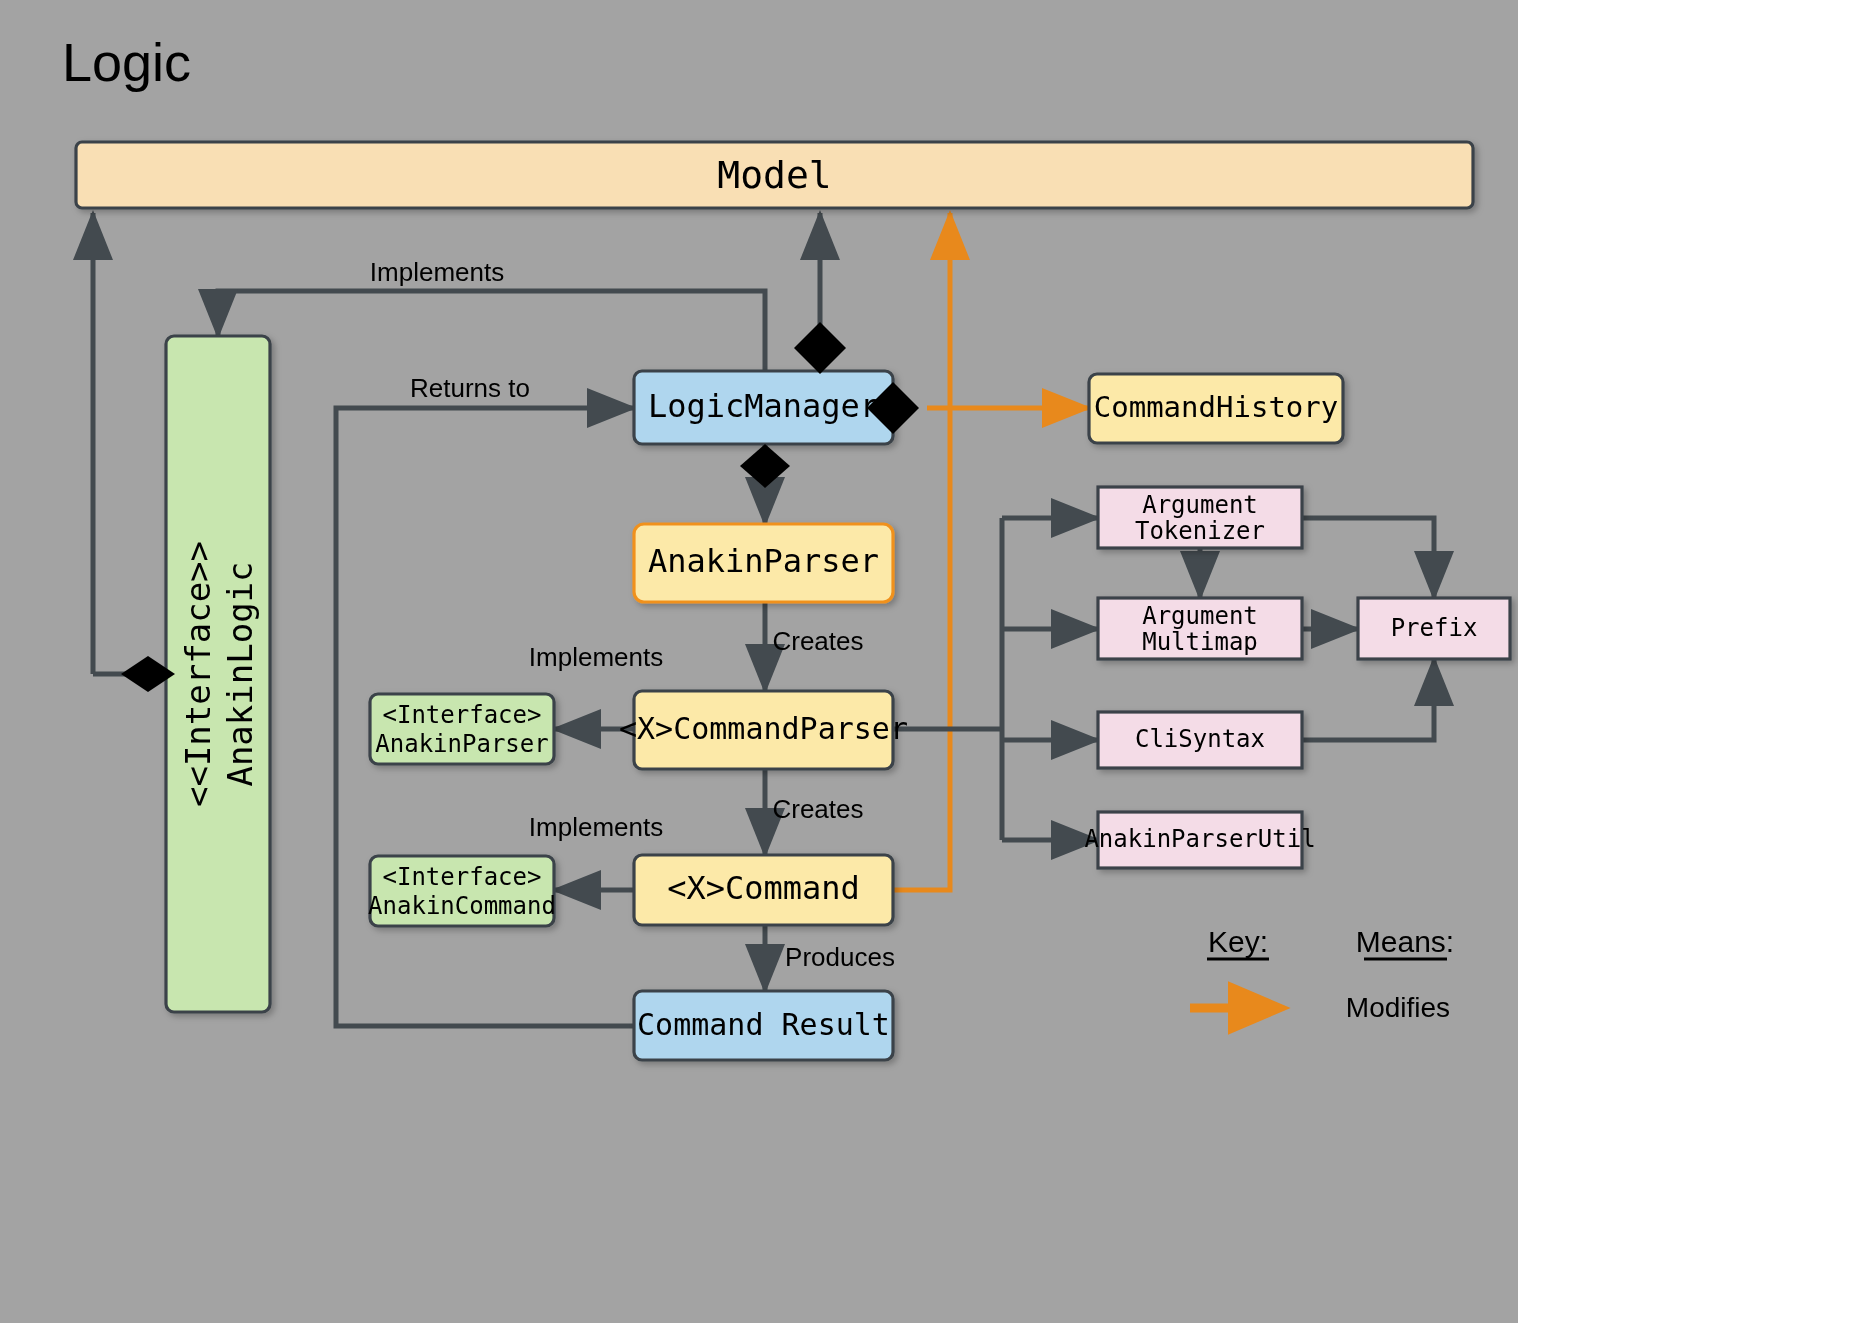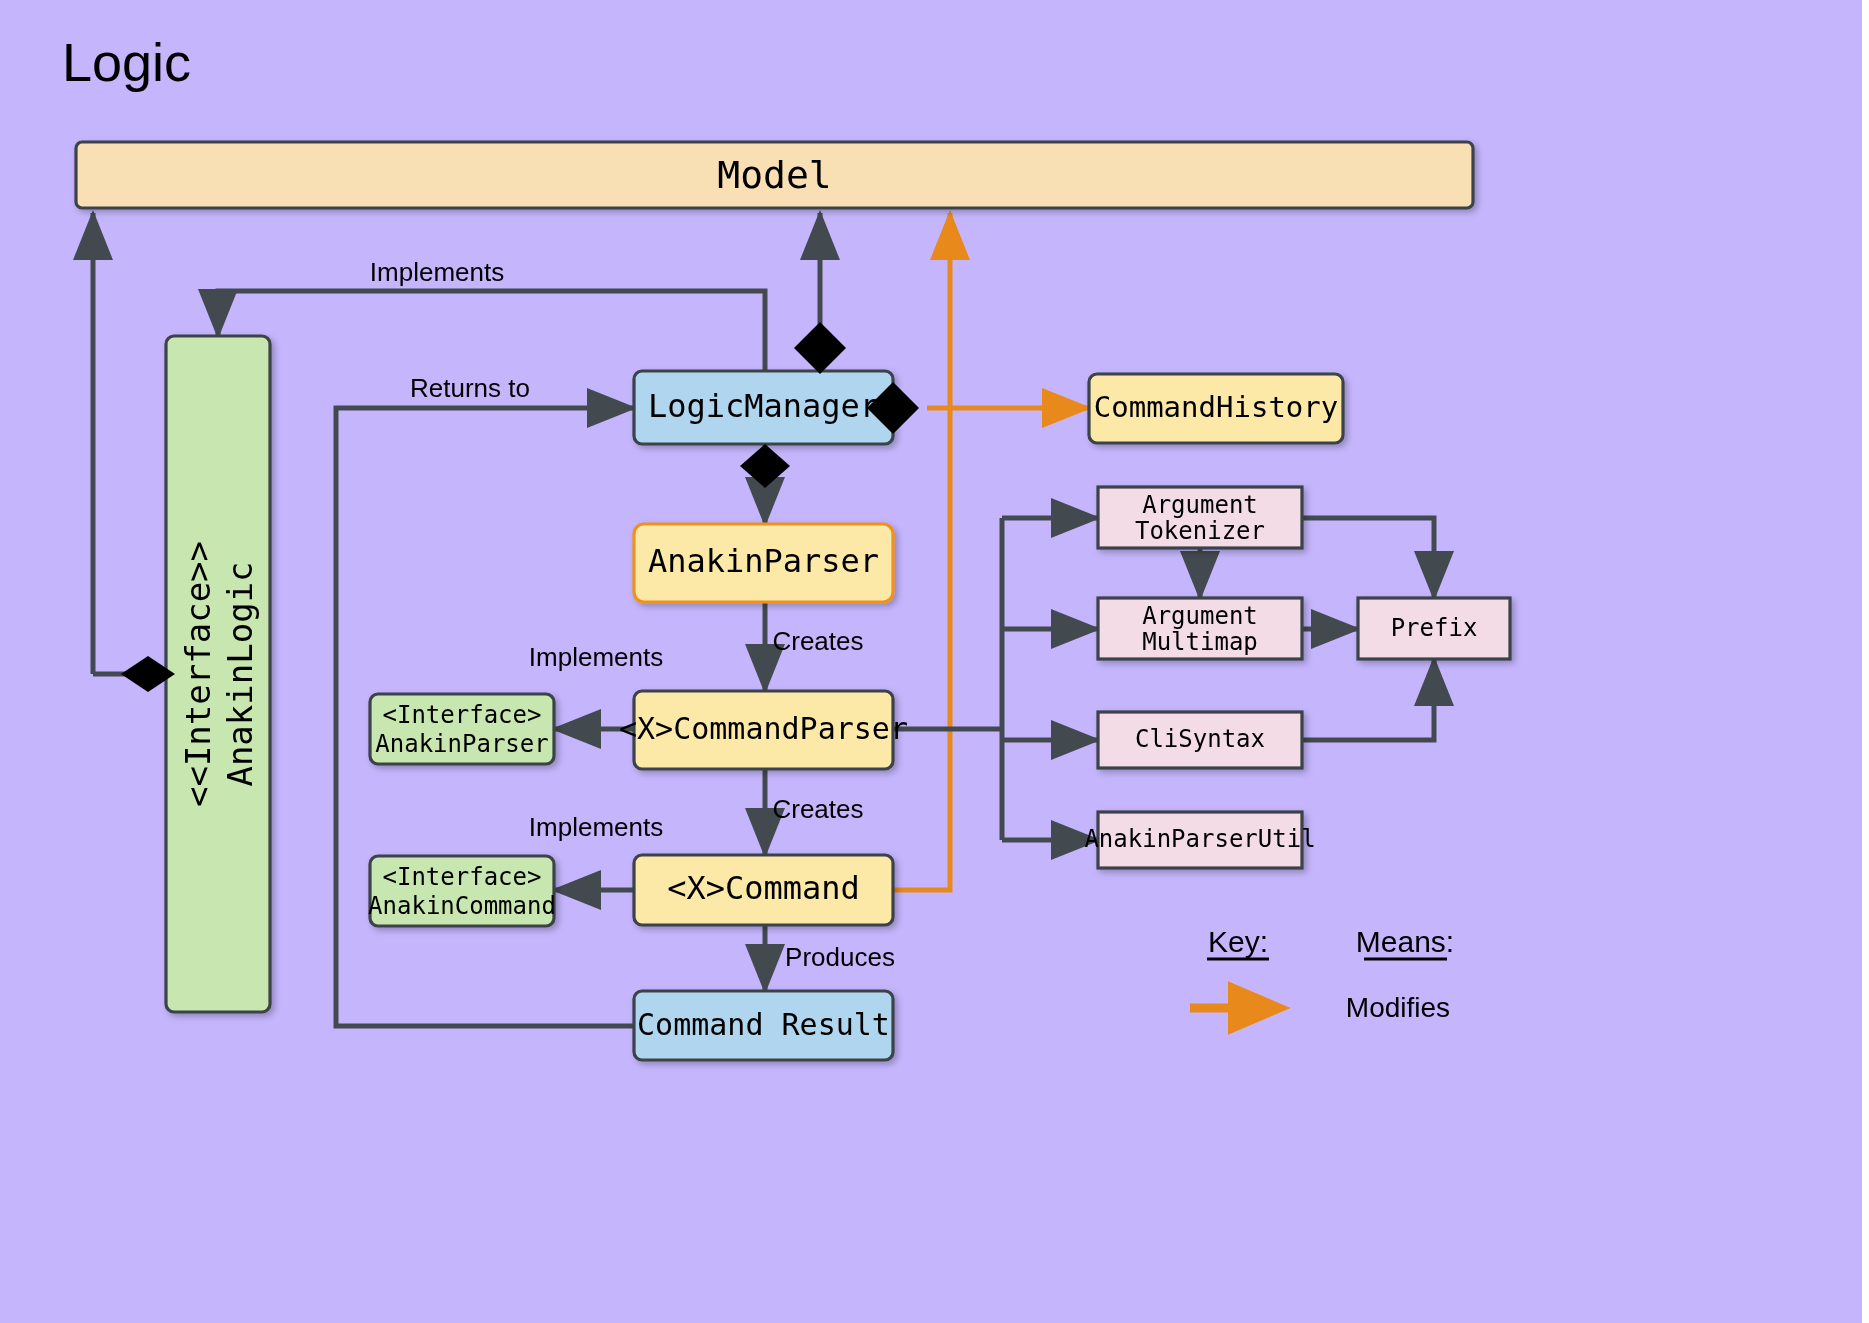--- a/index.html
+++ b/index.html
@@ -5,23 +5,23 @@
   html, body {
     margin: 0;
     padding: 0;
     background: #ffffff;
   }
   body {
     font-family: "Liberation Sans", sans-serif;
   }
   #stage {
     position: relative;
-    width: 1862px;
+    width: 1518px;
     height: 1323px;
-    background: #c4b5fd;
+    background: #a3a3a3;
     overflow: hidden;
     text-align: center;
   }
   svg#diagram {
     position: absolute;
     top: 0; left: 0;
     width: 1869px;
     height: 1323px;
   }
   .mono {

